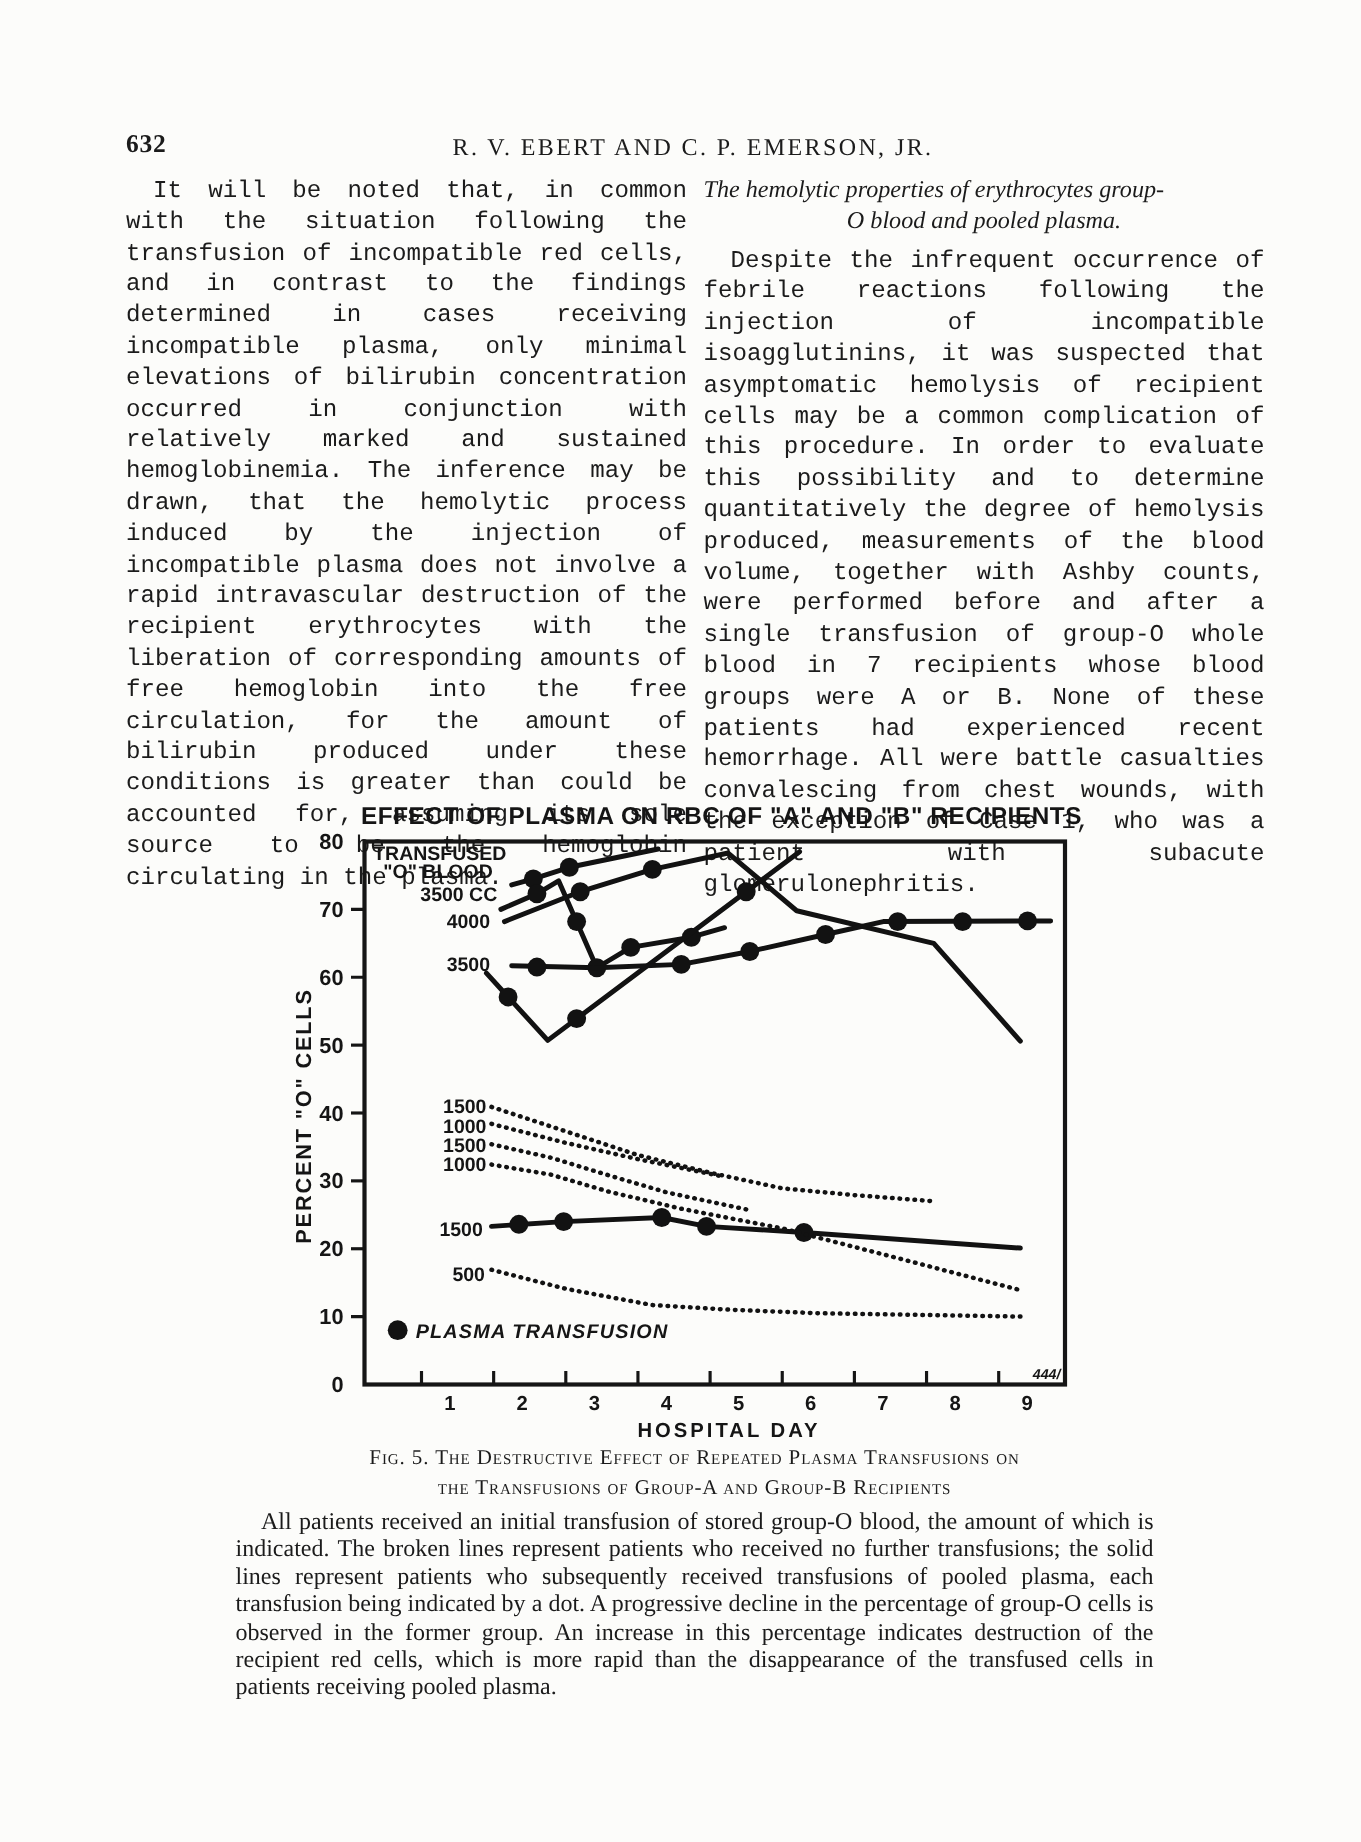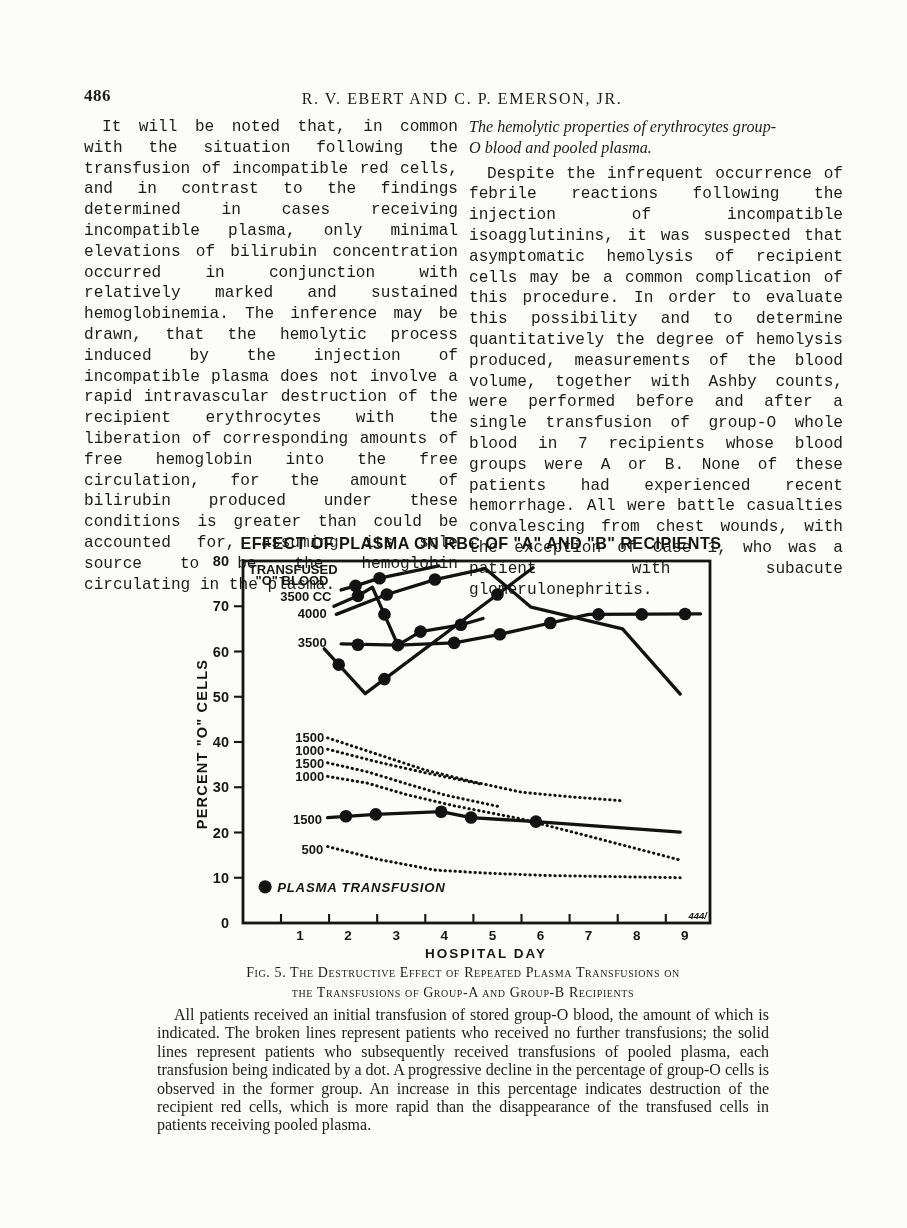--- a/index.html
+++ b/index.html
@@ -10,39 +10,39 @@
   }
   .abs{position:absolute;}
   .pagenum{left:84px;top:86px;font-size:17px;font-weight:bold;letter-spacing:.5px;}
   .runhead{left:84px;top:90px;width:756px;text-align:center;font-size:16px;letter-spacing:1.6px;}
   .col{width:374px;font-size:16.1px;line-height:20.8px;text-align:justify;}
   .col p{margin:0;}
   .col p.ind{text-indent:18px;font-family:Liberation Mono, monospace;}
   .leftcol{left:84px;top:117px;}
   .rightcol{left:469px;top:117px;}
   .sechead{font-style:italic;margin-bottom:5px;}
-  .sechead .l2{text-align:left;}
+  .sechead .l2{text-align:center;}
   figure{margin:0;}
   .chart-wrap{left:86px;top:531px;width:668px;height:434px;}
   svg text{fill:#151515;}
   .cap{left:157px;top:963px;width:612px;}
   .cap-title{text-align:center;font-size:14px;line-height:19.5px;font-variant:small-caps;letter-spacing:.6px;}
   .cap-body{margin:4px 0 0 0;font-size:16px;line-height:18.4px;text-align:justify;text-indent:17px;}
   .series-solid{fill:none;stroke:#121212;stroke-width:3.3;stroke-linejoin:round;stroke-linecap:round;}
   .series-dotted{fill:none;stroke:#121212;stroke-width:3.0;stroke-dasharray:.4 4.6;stroke-linecap:round;stroke-linejoin:round;}
   .frame{fill:none;stroke:#151515;stroke-width:2.8;}
   .tick{stroke:#151515;stroke-width:2.1;}
   .chart-label{font-family:"Liberation Sans","DejaVu Sans",sans-serif;font-weight:bold;}
 </style>
 </head>
 <body>
 
 <div class="page">
 
-  <div class="abs pagenum">486</div>
+  <div class="abs pagenum">632</div>
   <div class="abs runhead">R. V. EBERT AND C. P. EMERSON, JR.</div>
 
   <div class="abs col leftcol">
     <p class="ind">It will be noted that, in common with the situation following the transfusion of incompatible red cells, and in contrast to the findings determined in cases receiving incompatible plasma, only minimal elevations of bilirubin concentration occurred in conjunction with relatively marked and sustained hemoglobinemia.  The inference may be drawn, that the hemolytic process induced by the injection of incompatible plasma does not involve a rapid intravascular destruction of the recipient erythrocytes with the liberation of corresponding amounts of free hemoglobin into the free circulation, for the amount of bilirubin produced under these conditions is greater than could be accounted for, assuming its sole source to be the hemoglobin circulating in the plasma.</p>
   </div>
 
   <div class="abs col rightcol">
     <div class="sechead">
       <div>The hemolytic properties of erythrocytes group-</div>
       <div class="l2">O blood and pooled plasma.</div>

